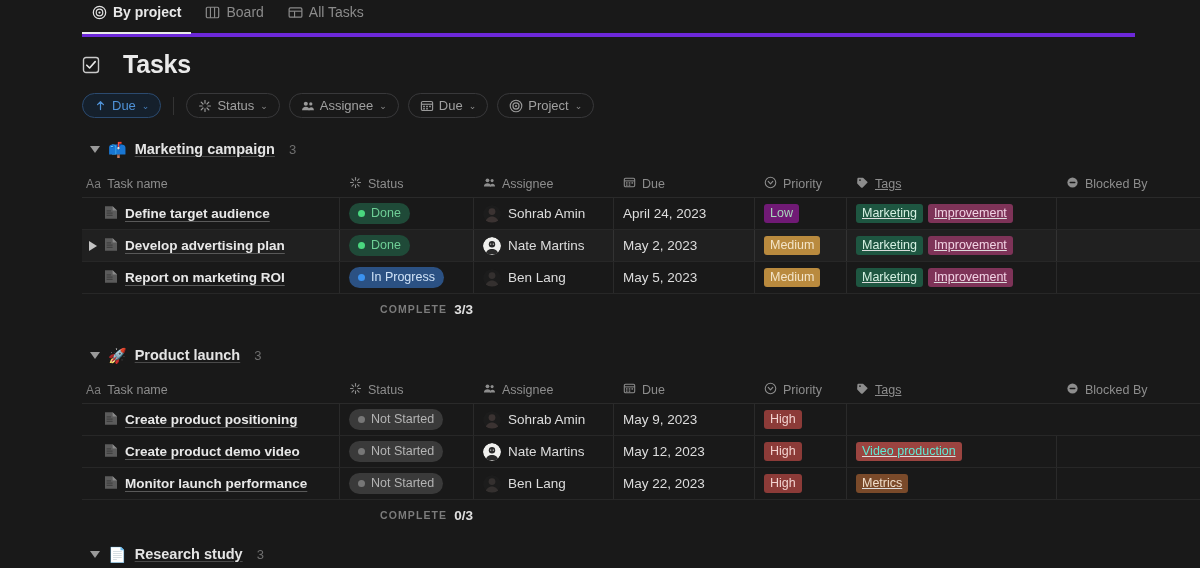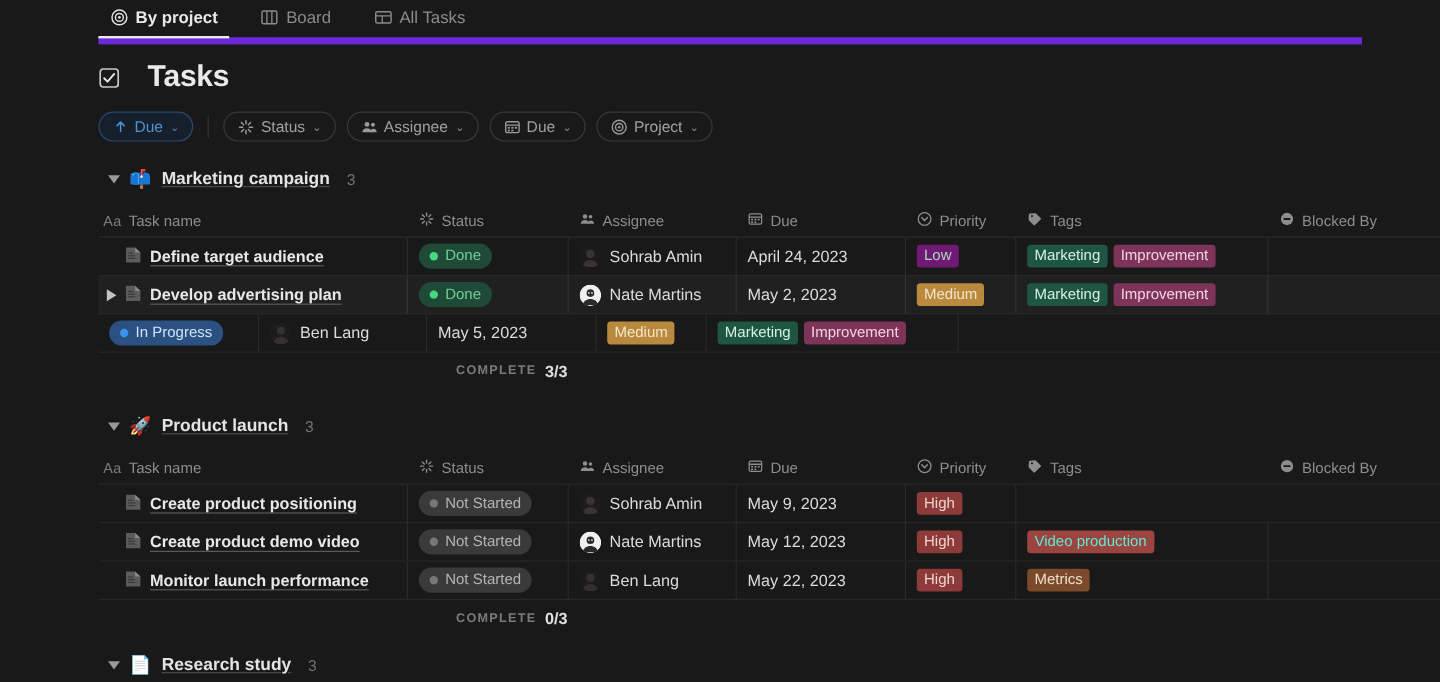--- a/index.html
+++ b/index.html
@@ -7,23 +7,23 @@
     width: 1200px; height: 568px;
     background: #191919;
     font-family: "Liberation Sans", sans-serif;
     overflow: hidden;
     -webkit-font-smoothing: antialiased;
   }
   .page { position: relative; width: 1200px; height: 568px; padding-left: 82px; }
 
   
   .tabs {
-    display: flex; align-items: flex-end; gap: 16px;
+    display: flex; gap: 4px;
     height: 37px;
-    border-bottom: 6px solid #6d28d9;
+    border-bottom: 4px solid #6d28d9;
     width: 1053px;
     margin-left: -0px;
   }
   .tab {
     display: flex; align-items: center; gap: 6px;
     padding: 0 10px 9px 10px;
     font-size: 14px; color: #8b8b8b; cursor: pointer;
     position: relative; white-space: nowrap;
   }
   .tab.active { color: #e8e8e8; font-weight: bold; }
@@ -87,21 +87,21 @@
     border-right: 1px solid #2a2a2a;
     font-size: 13.5px; color: #dcdcdc;
     overflow: hidden; white-space: nowrap;
   }
   .thead .cell { color: #8d8d8d; font-size: 12.5px; gap: 6px; border-right: none; }
   .c-name { width: 258px; }
   .c-status { width: 134px; }
   .c-assignee { width: 140px; }
   .c-due { width: 141px; }
   .c-priority { width: 92px; }
-  .c-tags { width: 210px; }
+  .c-tags { width: 210px; text-decoration: underline; }
   .c-blocked { width: 143px; border-right: none; }
 
   .thead .c-name { padding-left: 4px; }
   .aa { font-size: 12px; color: #7d7d7d; letter-spacing: .3px; }
 
   .name-inner { display: flex; align-items: center; gap: 7px; width: 100%; }
   .expander {
     width: 0; height: 0; flex: none; margin-left: -2px;
     border-top: 5.5px solid transparent; border-bottom: 5.5px solid transparent;
     border-left: 8px solid #c4c4c4; cursor: pointer; opacity: 0;
@@ -408,20 +408,33 @@
               <div class="cell c-priority">
                 <span class="chip" style="background:#b98a3e;color:#f3e4c8">Medium</span>
               </div>
               <div class="cell c-tags">
                 <span class="chip" style="background:#1e5641;color:#d5f0e2">Marketing</span>
                 <span class="chip" style="background:#7e3358;color:#f2d3e4">Improvement</span>
               </div>
               <div class="cell c-blocked"></div>
             </div>
             <div class="trow">
+              <div class="cell c-name">
+                <div class="name-inner">
+                  <span class="expander spacer"></span>
+                  <span class="pageicon"><svg width="14" height="15" viewBox="0 0 14 15">
+                      <path d="M1 1.2h7.6L13 5.4v8.4H1z" fill="#5b5b5b"></path>
+                      <path d="M8.6 1.2 13 5.4H8.6z" fill="#8a8a8a"></path>
+                      <rect x="2.6" y="5.4" width="4.4" height="1" fill="#3a3a3a"></rect>
+                      <rect x="2.6" y="7.6" width="6" height="1" fill="#3a3a3a"></rect>
+                      <rect x="2.6" y="9.8" width="6" height="1" fill="#3a3a3a"></rect>
+                    </svg></span>
+                  <span class="task-name">Report on marketing ROI</span>
+                </div>
+              </div>
               <div class="cell c-status">
                 <span class="badge" style="background:#2b5183;color:#cfe2f7">
                   <span class="dot" style="background:#3b92ef"></span>
                   <span>In Progress</span>
                 </span>
               </div>
               <div class="cell c-assignee">
                 <span class="avatar"><svg width="18" height="18" viewBox="0 0 18 18">
                     <circle cx="9" cy="9" r="9" fill="#1c1c1c"></circle>
                     <circle cx="9" cy="6.6" r="3.4" fill="#34302f"></circle>

